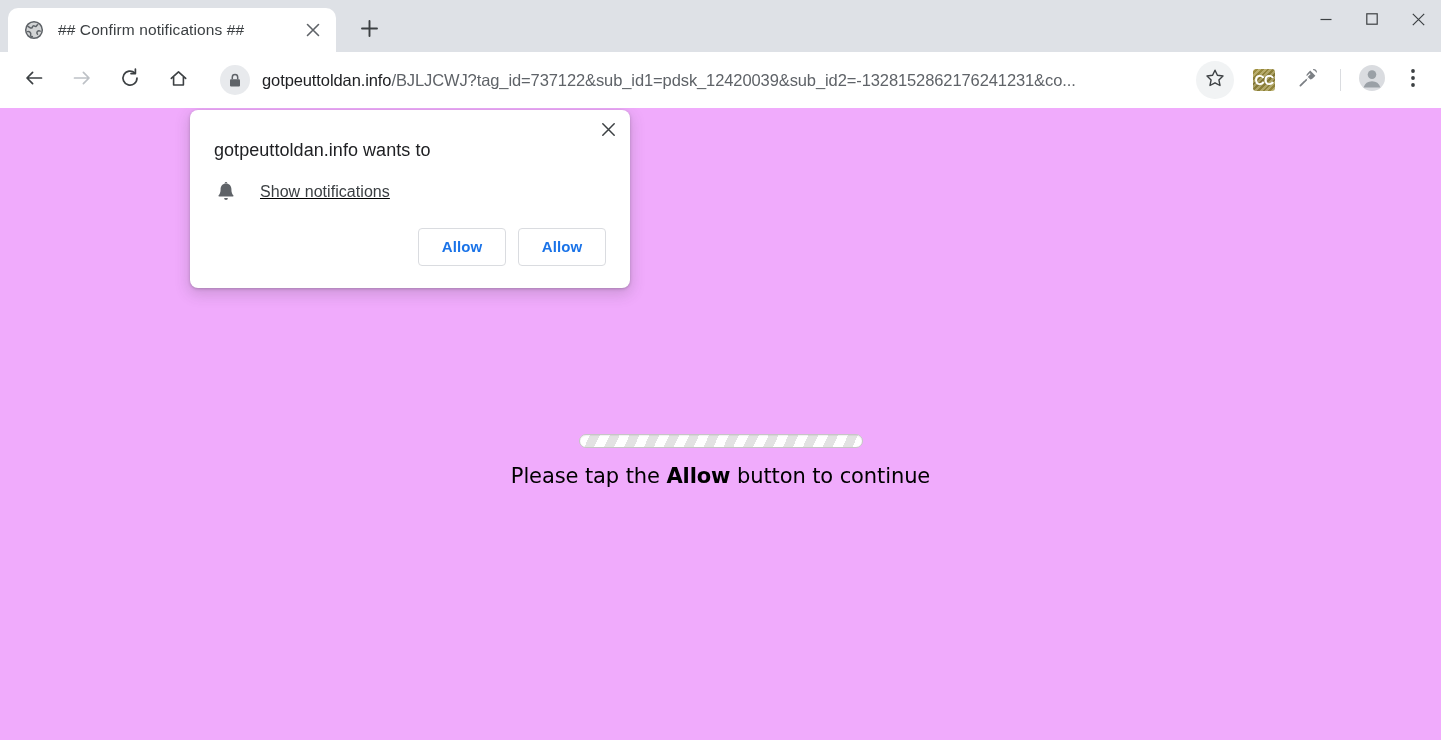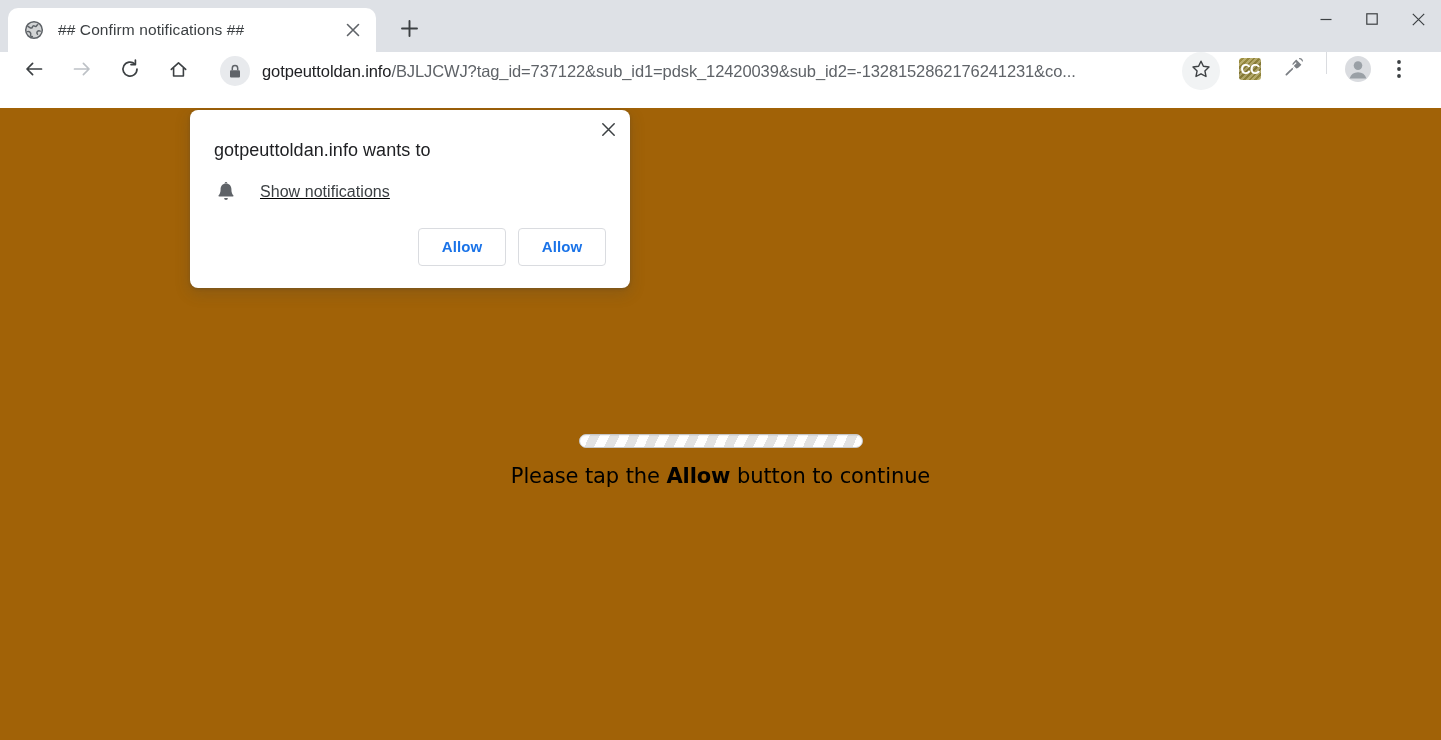--- a/index.html
+++ b/index.html
@@ -28,21 +28,21 @@
   
   .tabstrip {
     height: 52px;
     background: #dee1e6;
     display: flex;
     align-items: flex-end;
     position: relative;
     flex: 0 0 auto;
   }
   .tab {
-    width: 368px;
+    width: 328px;
     height: 44px;
     background: #ffffff;
     border-radius: 10px 10px 0 0;
     margin-left: 8px;
     display: flex;
     align-items: center;
     padding: 0 4px 0 16px;
     box-sizing: border-box;
     position: relative;
   }
@@ -98,21 +98,22 @@
     display: flex;
     align-items: center;
     justify-content: center;
   }
 
   
   .toolbar {
     height: 56px;
     background: #ffffff;
     display: flex;
-    padding: 0 24px 0 10px;
+    align-items: center;
+    padding: 0 10px 0 10px;
     box-sizing: border-box;
     flex: 0 0 auto;
   }
   .navbtn {
     width: 38px;
     height: 38px;
     border-radius: 50%;
     display: flex;
     align-items: center;
     justify-content: center;
@@ -215,21 +216,21 @@
     display: flex;
     align-items: center;
     justify-content: center;
     flex: 0 0 auto;
     margin-left: 2px;
   }
 
   
   .viewport {
     flex: 1 1 auto;
-    background: #a16207;
+    background: #f0abfc;
     position: relative;
     overflow: hidden;
   }
 
   
   .permission-bubble {
     position: absolute;
     left: 190px;
     top: 2px;
     width: 440px;

